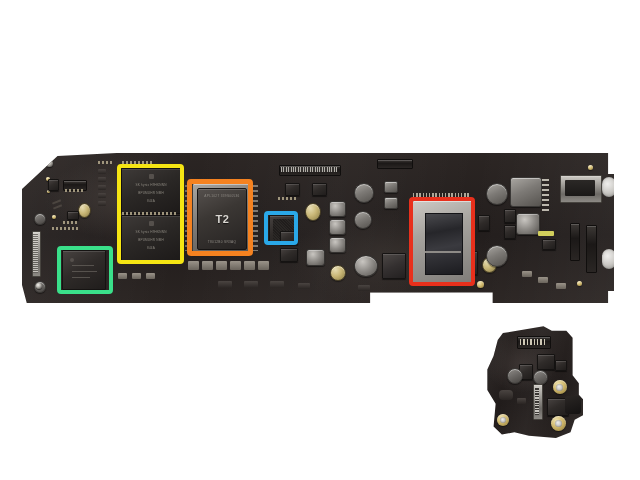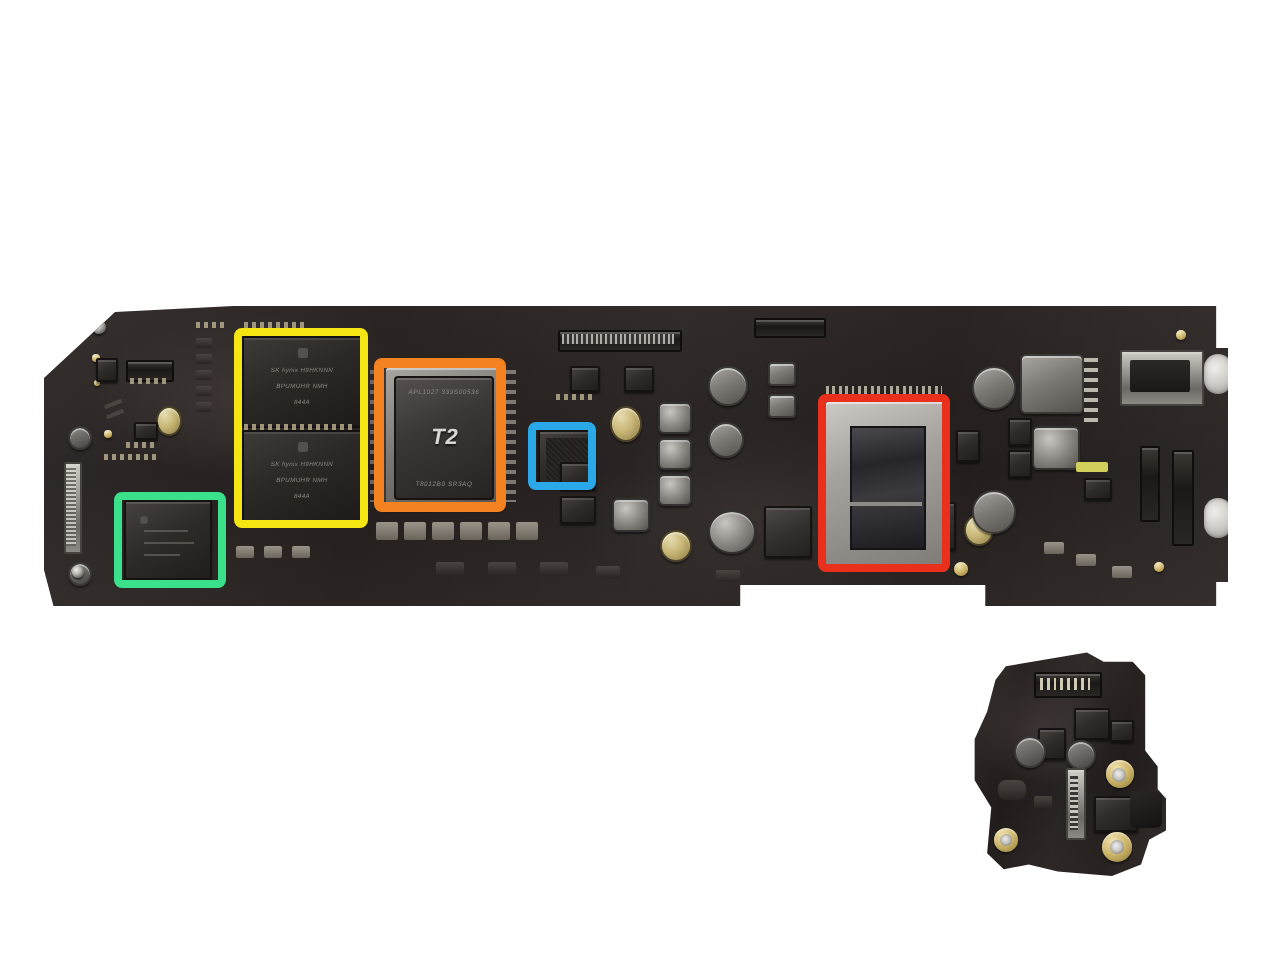--- a/index.html
+++ b/index.html
@@ -10,21 +10,20 @@
     font-family:"Liberation Sans", sans-serif;
     overflow:hidden;
     position:relative;
   }
   #stage{position:absolute;left:0;top:0;width:640px;height:480px;}
 
   
   .board{
     position:absolute;
     background:#26211f;
-    font-style:italic;
   }
   #main-board{
     left:22px;top:153px;width:592px;height:150px;
     background:
       radial-gradient(ellipse 120px 60px at 18% 30%, #3a3330 0%, rgba(58,51,48,0) 70%),
       radial-gradient(ellipse 140px 70px at 62% 70%, #332d2a 0%, rgba(51,45,42,0) 70%),
       linear-gradient(180deg,#2b2523 0%,#221d1c 55%,#2a2422 100%);
     clip-path: polygon(
       0% 24%, 6% 2%, 16% 0%, 99.0% 0%, 99.0% 14%, 100% 14%,
       100% 92%, 99.0% 92%, 99.0% 100%,

